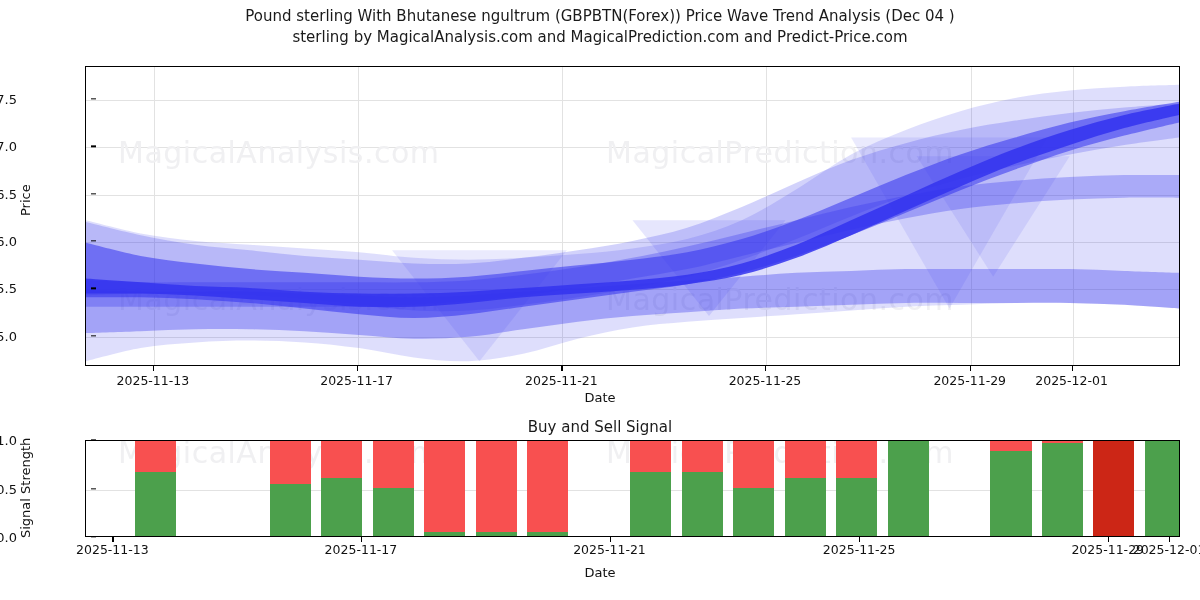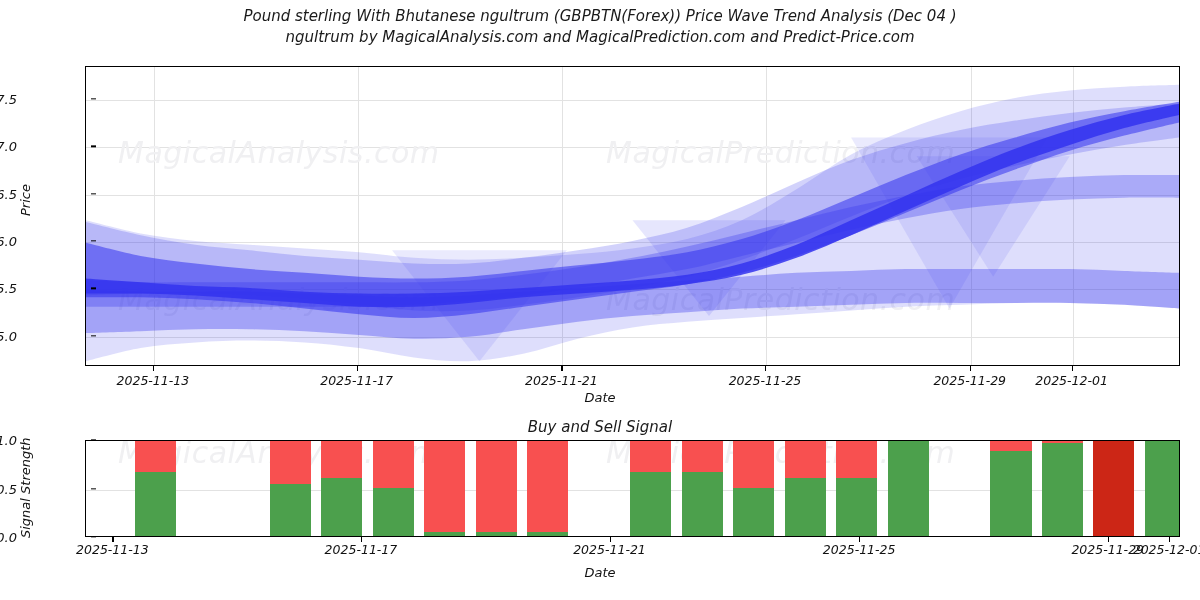--- a/index.html
+++ b/index.html
@@ -1,18 +1,18 @@
 <!DOCTYPE html>
 <html><head>
 <meta charset="utf-8">
 <style>
   html,body{margin:0;padding:0;background:#ffffff;}
   body{width:1200px;height:600px;overflow:hidden;
        font-family:"DejaVu Sans","Liberation Sans",sans-serif;color:#000;}
-  #root{position:relative;width:1200px;height:600px;font-style:italic;}
+  #root{position:relative;width:1200px;height:600px;}
 
   .title-block{position:absolute;left:0;top:6px;width:1200px;text-align:center;}
   .title-line{font-size:15px;line-height:21px;color:#1a1a1a;}
 
   
   #price-panel{position:absolute;left:85px;top:66px;width:1095px;height:300px;
                border:1.3px solid #000;box-sizing:border-box;background:#fff;}
   #price-clip{position:absolute;inset:0;overflow:hidden;}
   #price-svg{position:absolute;left:0;top:0;width:100%;height:100%;}
 
@@ -52,21 +52,21 @@
   .bar .sell{position:absolute;left:0;width:100%;top:0;}
   .bar .buy{position:absolute;left:0;width:100%;bottom:0;}
 </style>
 </head>
 <body>
 
 <div id="root">
 
   <div class="title-block">
     <div class="title-line">Pound sterling With Bhutanese ngultrum (GBPBTN(Forex)) Price Wave Trend Analysis (Dec 04 )</div>
-    <div class="title-line">ngultrum by MagicalAnalysis.com and MagicalPrediction.com and Predict-Price.com</div>
+    <div class="title-line">sterling by MagicalAnalysis.com and MagicalPrediction.com and Predict-Price.com</div>
   </div>
 
   <div id="price-panel">
     <div id="price-clip">
       <div id="price-grid">
           <div class="grid-h" style="top: 269.716px;"></div>
           <div class="grid-h" style="top: 222.397px;"></div>
           <div class="grid-h" style="top: 175.079px;"></div>
           <div class="grid-h" style="top: 127.76px;"></div>
           <div class="grid-h" style="top: 80.4416px;"></div>

